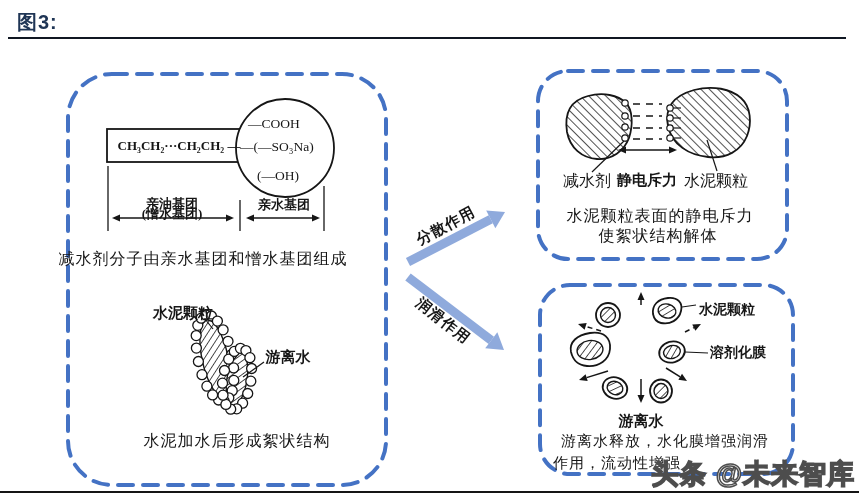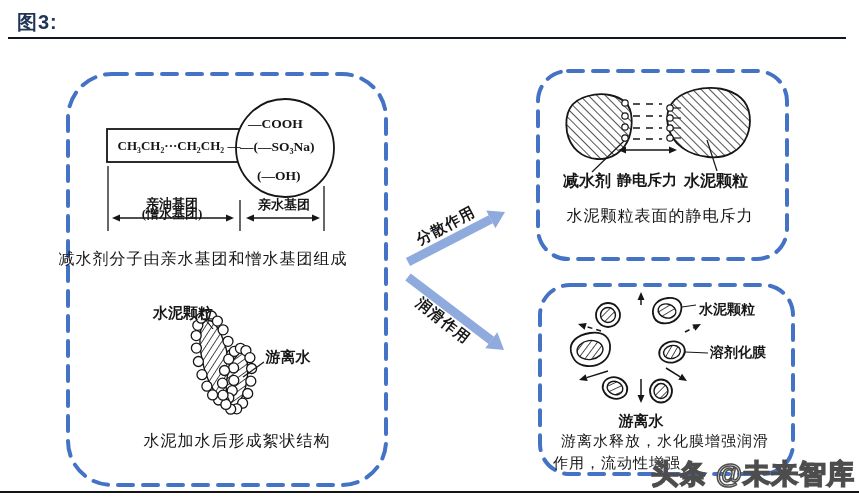--- a/index.html
+++ b/index.html
@@ -24,24 +24,24 @@
   .field{stroke:var(--ink,#161616);stroke-width:1.4;stroke-dasharray:7 6}
   #bigArrows line{stroke:var(--arrow-blue,#8faadc);stroke-width:9}
   #bigArrows polygon{fill:var(--arrow-blue,#8faadc)}
   #dimArrows line,#repArrows line,#radArrows line{stroke:var(--ink,#161616);stroke-width:1.5}
   #dimArrows polygon,#repArrows polygon,#radArrows polygon{fill:var(--ink,#161616)}
   
   .c{position:absolute;transform:translate(-50%,-50%);white-space:nowrap}
   .lbl{font-weight:bold;font-size:13px}
   .lbl14{font-weight:bold;font-size:14px}
   .lbl15{font-weight:bold;font-size:15px}
-  .lbl16{font-weight:bold;font-size:16px}
+  .lbl16{font-weight:normal;font-size:16px}
   .cap{font-size:16px;letter-spacing:1px}
   .cap15{font-size:15px;letter-spacing:1px}
-  .fl{position:absolute;transform:translateY(-50%);font-weight:bold;font-size:13.5px;white-space:nowrap}
+  .fl{position:absolute;transform:translateY(-50%);font-weight:normal;font-size:13.5px;white-space:nowrap}
   .rot-up{transform:translate(-50%,-50%) rotate(-28deg)}
   .rot-down{transform:translate(-50%,-50%) rotate(38deg)}
   .flow-lbl{font-weight:bold;font-size:15px;letter-spacing:1px}
   .watermark{position:absolute;right:4px;bottom:10px;font-family:"Liberation Sans",sans-serif;
              font-weight:bold;font-size:27px;letter-spacing:1px;color:#fff;
              -webkit-text-stroke:1.5px #4d4d4d;text-shadow:0 0 1px #4d4d4d}
 </style>
 </head>
 <body>
 
@@ -213,20 +213,21 @@
   <span class="c lbl15" style="left:288px;top:357px">游离水</span>
   <span class="c cap" style="left:237px;top:441px">水泥加水后形成絮状结构</span>
 
   <span class="c flow-lbl rot-up" style="left:446px;top:226px">分散作用</span>
   <span class="c flow-lbl rot-down" style="left:443px;top:321px">润滑作用</span>
 
   <span class="c lbl15" style="left:647px;top:180px">静电斥力</span>
   <span class="c lbl16" style="left:587px;top:181px">减水剂</span>
   <span class="c lbl16" style="left:716px;top:181px">水泥颗粒</span>
   <span class="c cap" style="left:660px;top:216px">水泥颗粒表面的静电斥力</span>
+  <span class="c cap" style="left:658px;top:236px">使絮状结构解体</span>
 
   <span class="c lbl14" style="left:727px;top:310px">水泥颗粒</span>
   <span class="c lbl14" style="left:738px;top:353px">溶剂化膜</span>
   <span class="c lbl15" style="left:641px;top:421px">游离水</span>
   <span class="c cap15" style="left:617px;top:463px">作用，流动性增强</span>
   <span class="c cap15" style="left:665px;top:441px">游离水释放，水化膜增强润滑</span>
 
   <div class="watermark">头条 @未来智库</div>
   <div class="bottom-rule"></div>
 </div>

